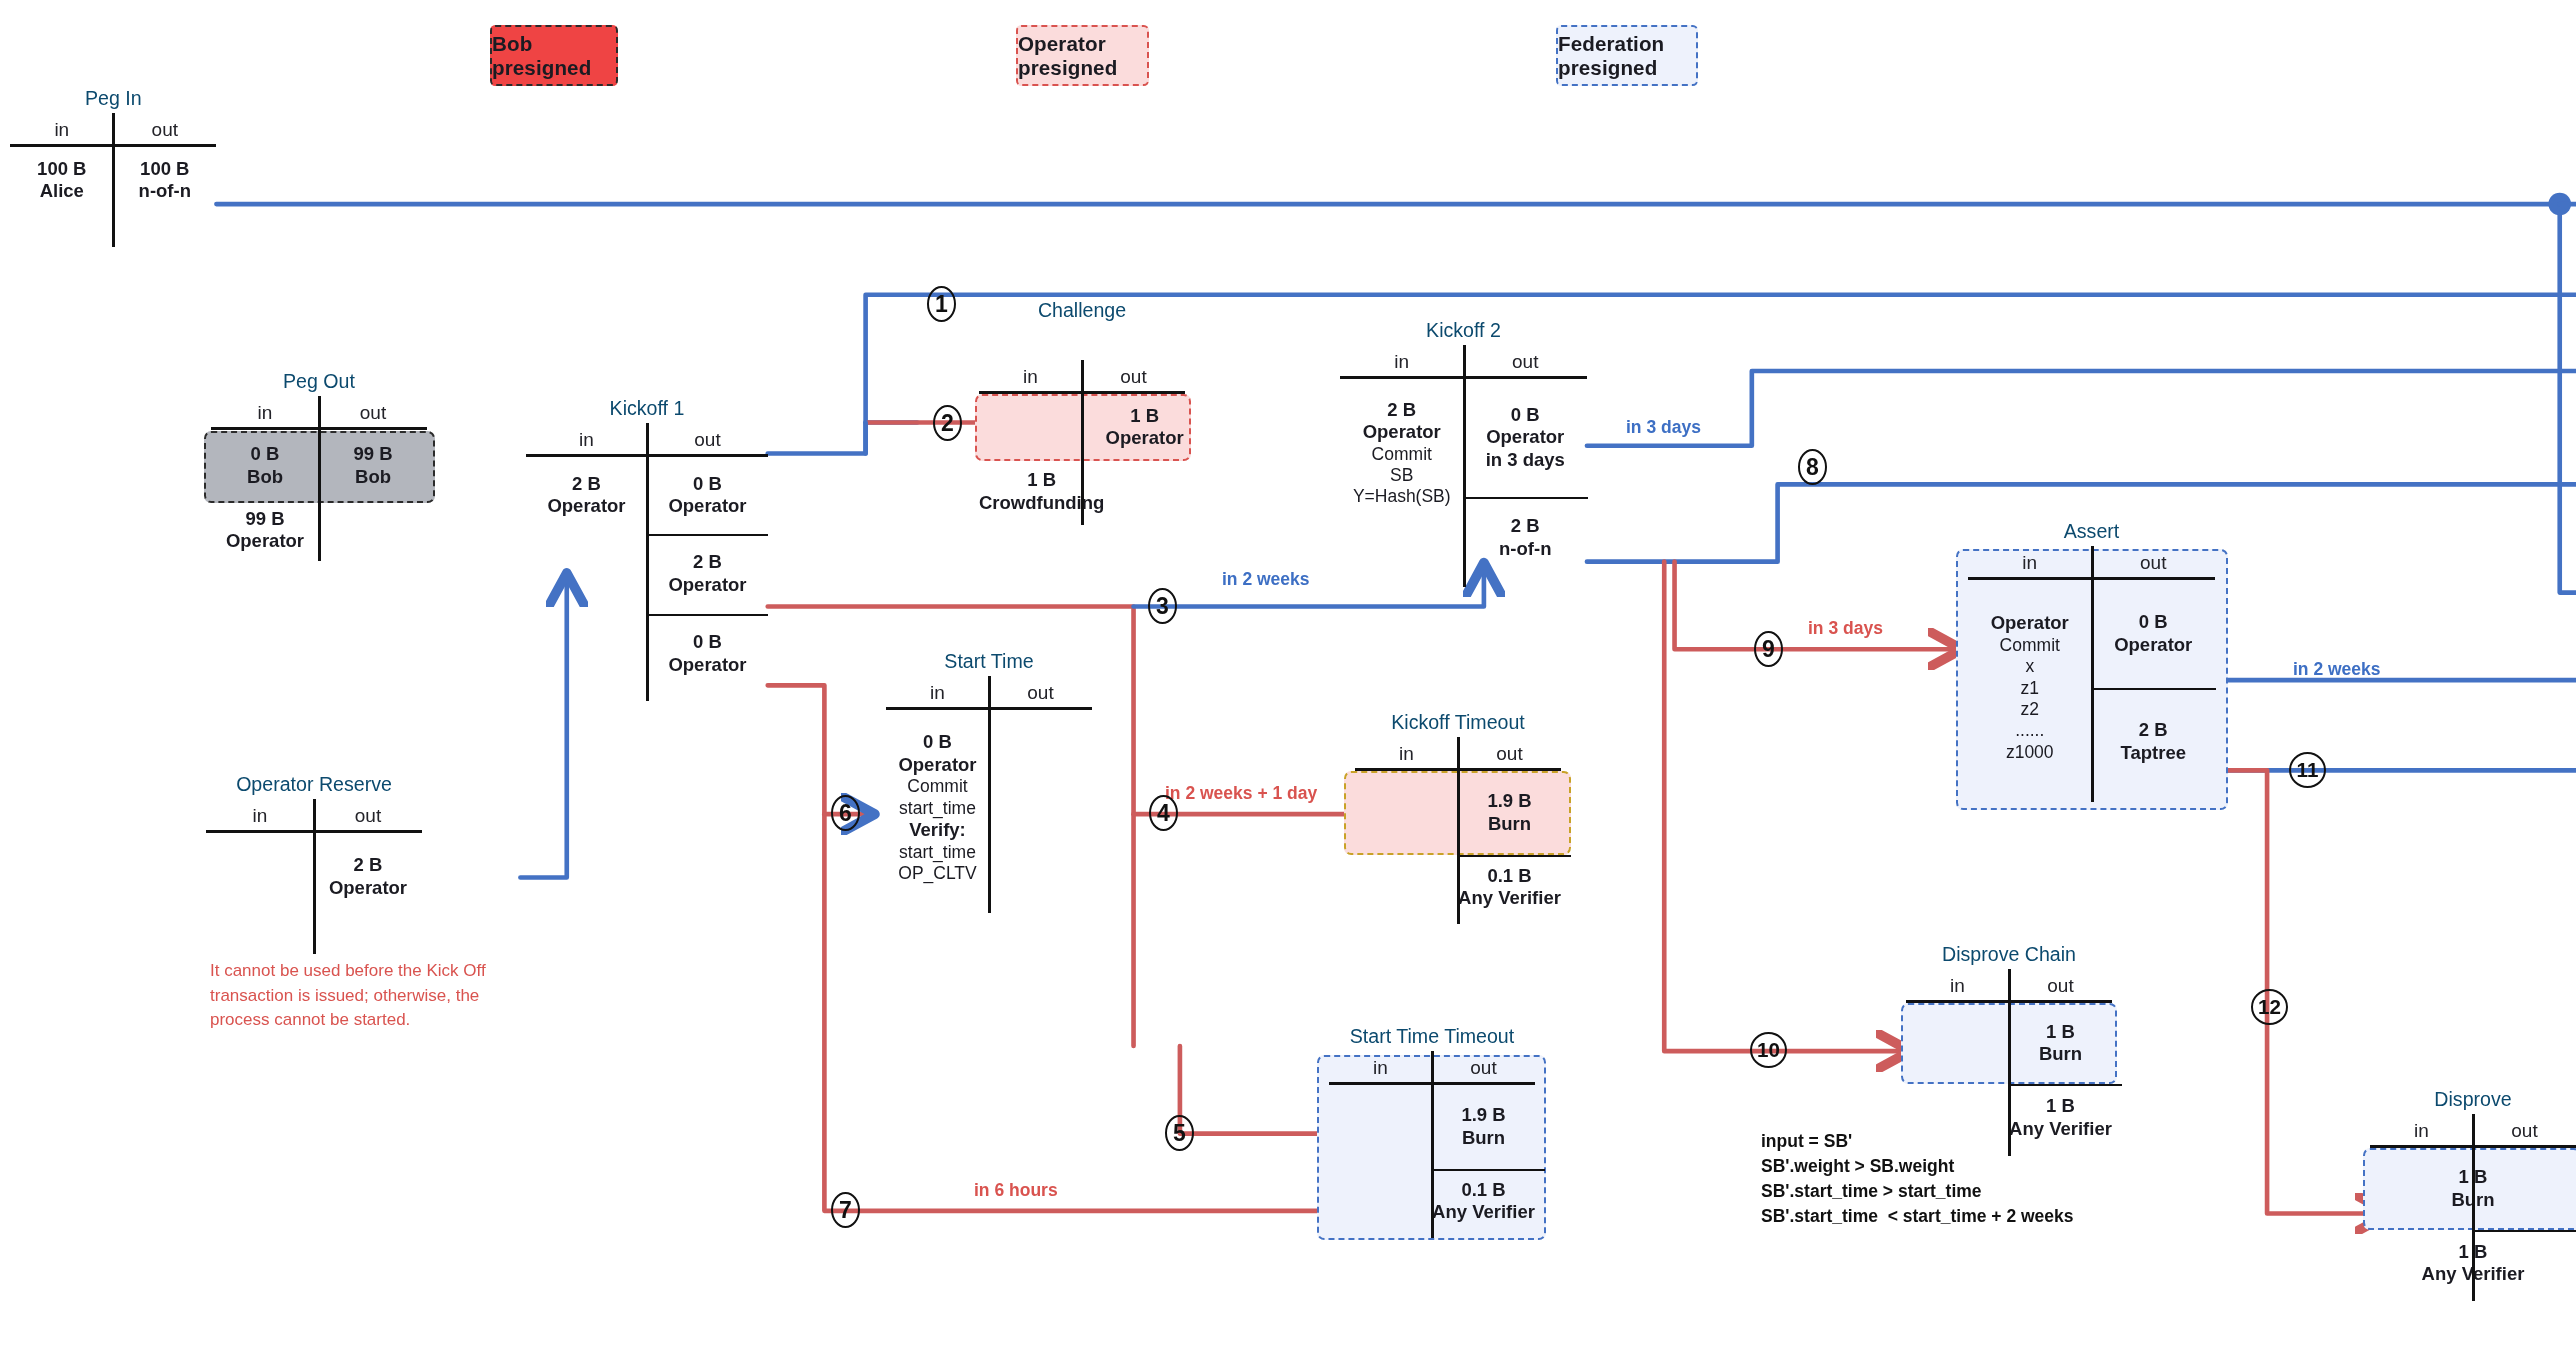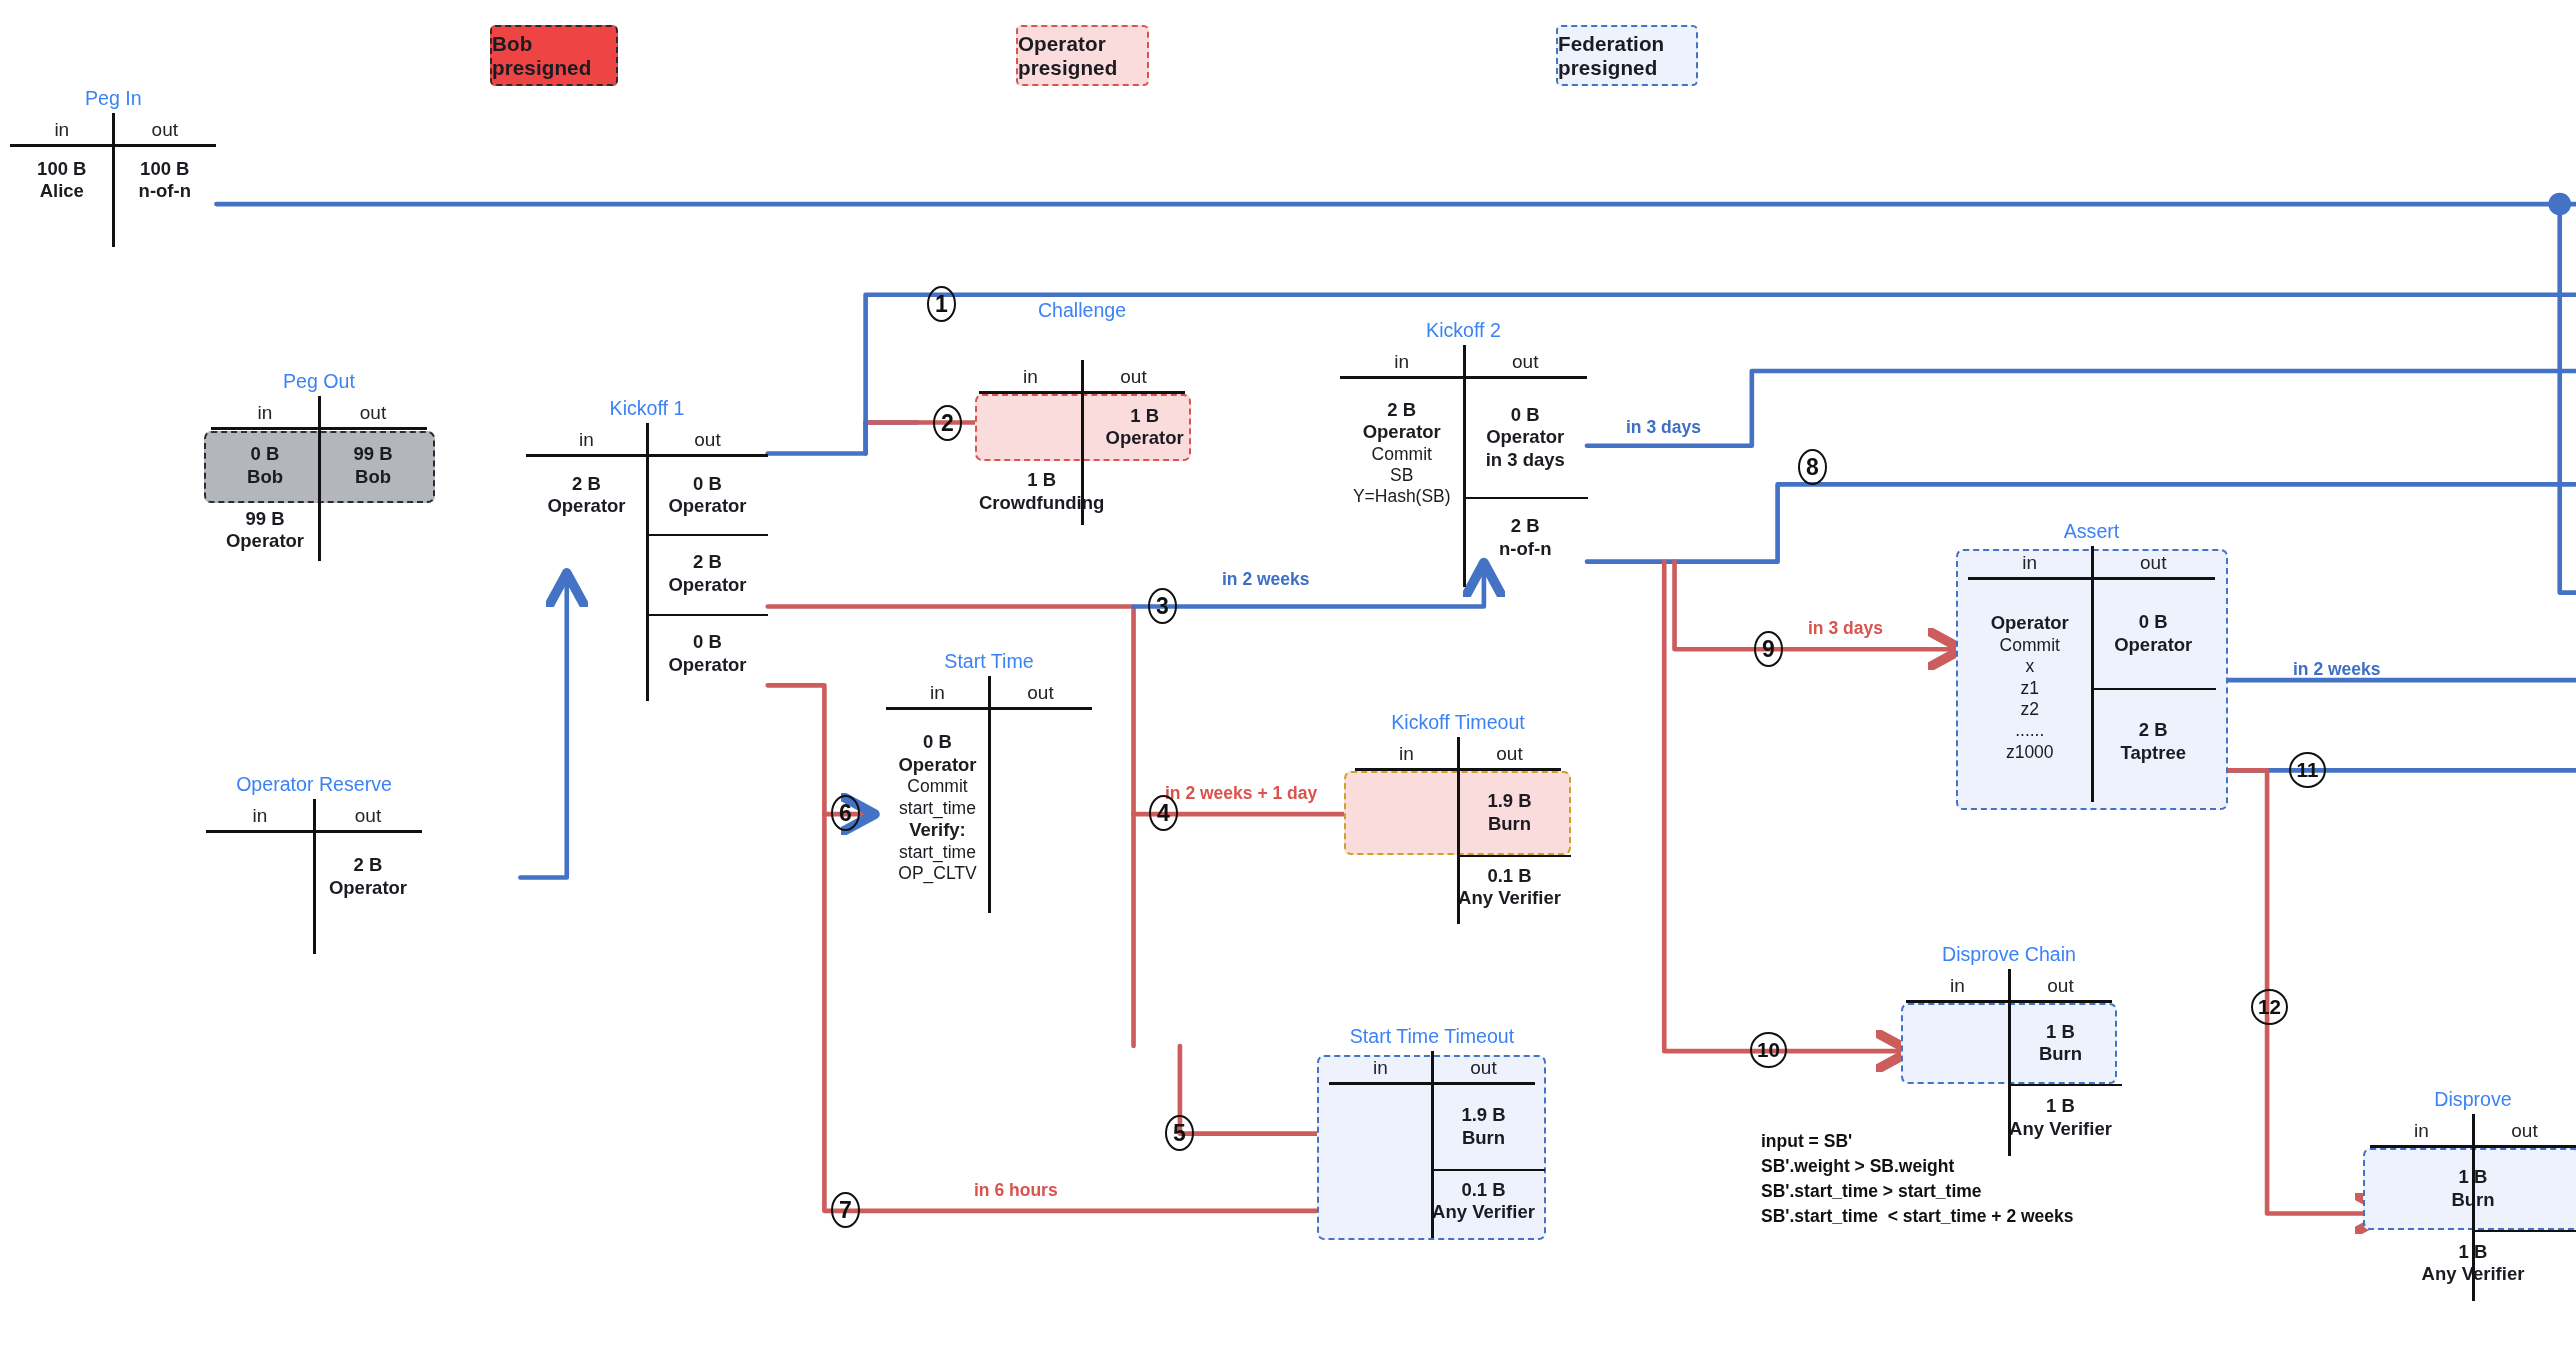--- a/index.html
+++ b/index.html
@@ -10,21 +10,21 @@
   
   .legend-box{position:absolute;display:flex;align-items:center;justify-content:center;
      border-radius:5.2px;font-size:20.6px;font-weight:600;color:#1b1b22;letter-spacing:0.1px;}
   .legend-bob{background:#ef4444;border:2.1px dashed #2b2b2b;}
   .legend-op{background:#fbdcdc;border:2.1px dashed #d9534f;}
   .legend-fed{background:#eef2fc;border:2.1px dashed #4472c4;}
 
   
   .tx{position:absolute;}
   .tx-title{position:absolute;left:0;top:0;width:100%;text-align:center;
-     font-size:19.6px;color:#3b82f6;font-weight:400;white-space:nowrap;}
+     font-size:19.6px;color:#0c4a6e;font-weight:400;white-space:nowrap;}
   .tx-body{position:absolute;left:0;}
   .tx-head{display:flex;font-size:19px;color:#232329;}
   .tx-head .hcell{flex:1;text-align:center;padding-bottom:3.1px;}
   .hrule{height:2.6px;background:#111;}
   .tx-grid{position:relative;display:flex;}
   .col{flex:1;position:relative;}
   .cell{display:flex;flex-direction:column;align-items:center;justify-content:center;
      text-align:center;font-size:18.5px;line-height:1.22;color:#1b1b22;box-sizing:border-box;}
   .cell.b{font-weight:700;}
   .cell .sub{font-weight:400;font-size:17.5px;}
@@ -183,20 +183,23 @@
         <div class="col">
             <div class="cell b" style="height:88px;">
           <span>2 B</span>
           <span>Operator</span>
         </div>
           </div>
         <div class="vsep" style="left:107px;top:-34px;height:155px;"></div>
       </div>
     </div>
   </div>
+  <div class="note" style="left:210px;top:959px;width:330px;white-space:pre-line;">It cannot be used before the Kick Off
+transaction is issued; otherwise, the
+process cannot be started.</div>
 
   <div class="tx" style="left:526px;top:397px;width:242px;">
     <div class="tx-title">Kickoff 1</div>
     <div class="tx-body" style="top:32px;width:242px;">
       <div class="tx-head">
         <div class="hcell">in</div>
         <div class="hcell">out</div>
       </div>
       <div class="hrule"></div>
       <div class="tx-grid" style="height:242px;">

